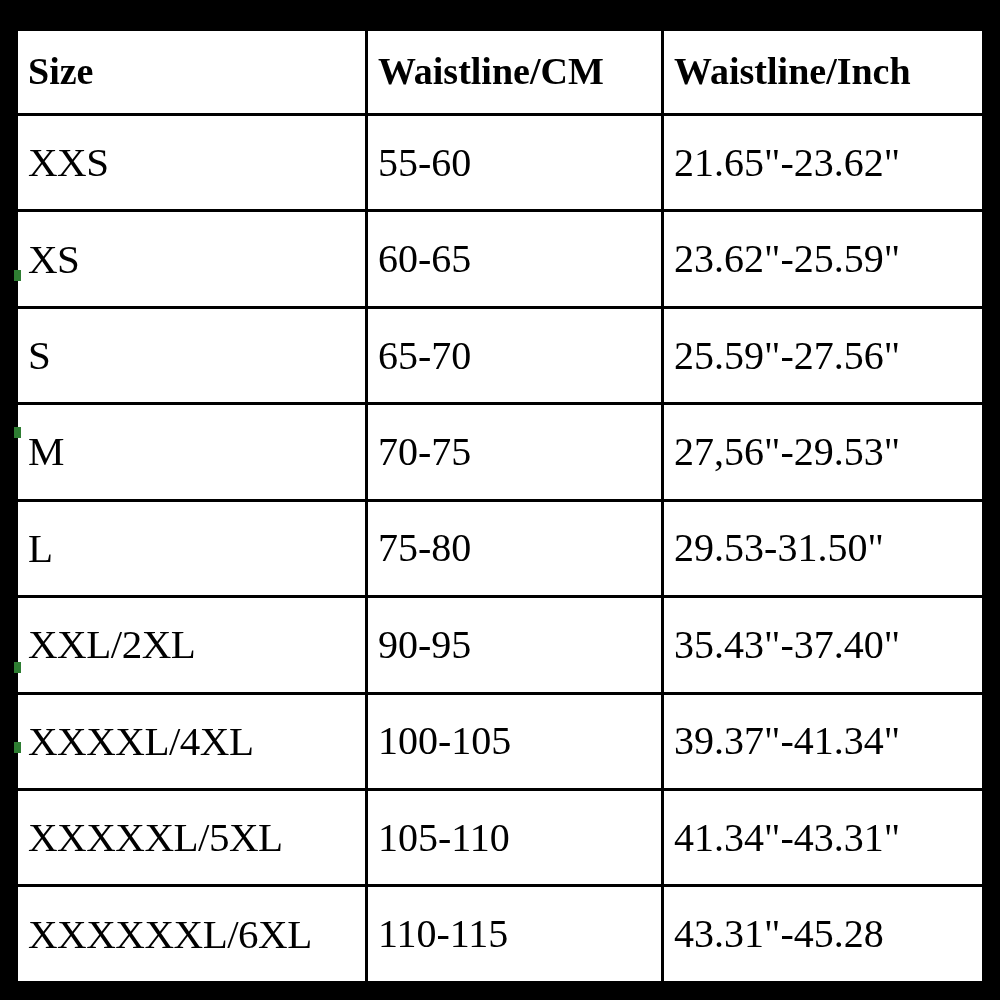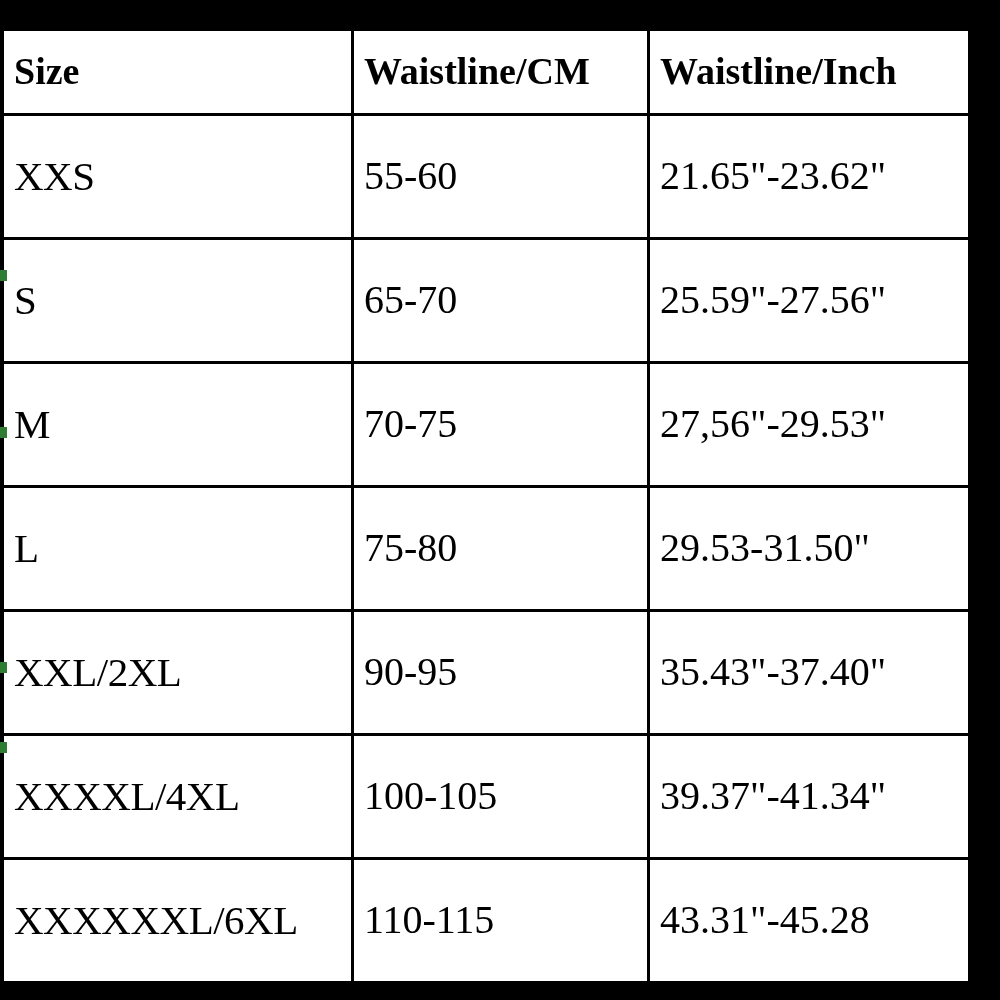--- a/index.html
+++ b/index.html
@@ -15,21 +15,21 @@
   }
   .page {
     position: relative;
     width: 1000px;
     height: 1000px;
     background: #000000;
     box-sizing: border-box;
   }
   .table-wrap {
     position: absolute;
-    left: 0;
+    left: 14px;
     top: 27px;
     width: 972px;
     height: 958px;
     background: #5eead4;
     box-sizing: border-box;
     overflow: hidden;
   }
   table.size-table {
     width: 100%;
     height: 100%;
@@ -106,20 +106,25 @@
           <th>Waistline/Inch</th>
         </tr>
       </thead>
       <tbody>
         <tr>
           <td class="size-cell">XXS</td>
           <td class="val-cell">55-60</td>
           <td class="val-cell">21.65"-23.62"</td>
         </tr>
         <tr>
+          <td class="size-cell">XS</td>
+          <td class="val-cell">60-65</td>
+          <td class="val-cell">23.62"-25.59"</td>
+        </tr>
+        <tr>
           <td class="size-cell">S</td>
           <td class="val-cell">65-70</td>
           <td class="val-cell">25.59"-27.56"</td>
         </tr>
         <tr>
           <td class="size-cell">M</td>
           <td class="val-cell">70-75</td>
           <td class="val-cell">27,56"-29.53"</td>
         </tr>
         <tr>
@@ -131,20 +136,25 @@
           <td class="size-cell">XXL/2XL</td>
           <td class="val-cell">90-95</td>
           <td class="val-cell">35.43"-37.40"</td>
         </tr>
         <tr>
           <td class="size-cell">XXXXL/4XL</td>
           <td class="val-cell">100-105</td>
           <td class="val-cell">39.37"-41.34"</td>
         </tr>
         <tr>
+          <td class="size-cell">XXXXXL/5XL</td>
+          <td class="val-cell">105-110</td>
+          <td class="val-cell">41.34"-43.31"</td>
+        </tr>
+        <tr>
           <td class="size-cell">XXXXXXL/6XL</td>
           <td class="val-cell">110-115</td>
           <td class="val-cell">43.31"-45.28</td>
         </tr>
       </tbody>
     </table>
     <div class="speckle" style="left:0px; top:243px;"></div>
     <div class="speckle" style="left:0px; top:400px;"></div>
     <div class="speckle" style="left:0px; top:635px;"></div>
     <div class="speckle" style="left:0px; top:715px;"></div>

